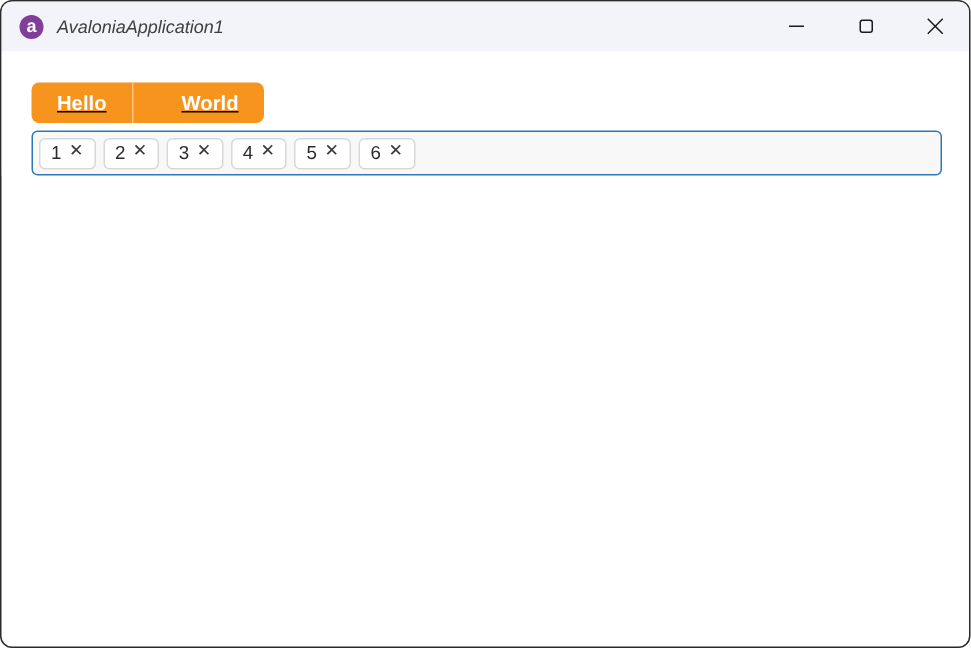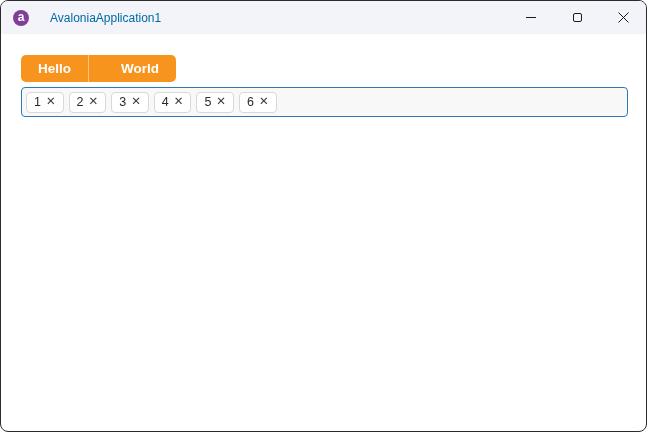--- a/index.html
+++ b/index.html
@@ -29,44 +29,46 @@
     border-radius: 50%;
     background: #7f3f98;
     color: #ffffff;
     font-size: 12px;
     font-weight: bold;
     line-height: 15px;
     text-align: center;
     flex: 0 0 auto;
   }
   .window-title {
-    margin-left: 21px;
+    margin-left: 9px;
     font-size: 12px;
-    color: #0369a1;
+    color: #404040;
     white-space: nowrap;
     flex: 1 1 auto;
+    font-style: italic;
   }
   .caption-buttons { display: flex; height: 100%; }
   .caption-btn {
     width: 46px; height: 100%;
     display: flex; align-items: center; justify-content: center;
     background: transparent; border: none; cursor: default;
   }
   .glyph-min { width: 10px; height: 1px; background: #1a1a1a; }
   .glyph-max { width: 9px; height: 9px; border: 1px solid #1a1a1a; border-radius: 2px; background: transparent; }
   .glyph-close { width: 11px; height: 11px; display: block; }
   .glyph-close line { stroke: #1a1a1a; stroke-width: 1; }
   
   .content { padding: 21px 20px 0 20px; background: #ffffff; }
   .tabstrip {
     display: inline-flex;
     background: var(--accent, #f7941d);
     border-radius: 5px;
     height: 27px;
     overflow: hidden;
+    text-decoration: underline;
   }
   .tab {
     color: #ffffff;
     font-weight: bold;
     font-size: 13.5px;
     padding: 0 17px;
     display: flex; align-items: center;
     cursor: default;
   }
   .tab.divided { border-left: 1px solid rgba(255,255,255,0.45); padding-left: 32px; }

